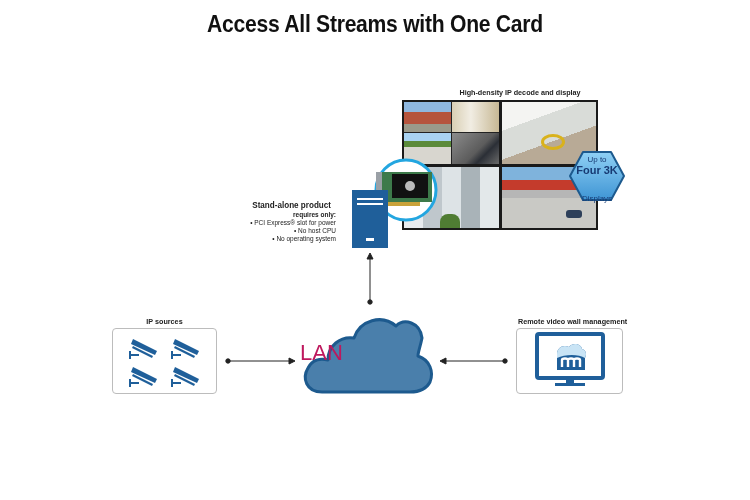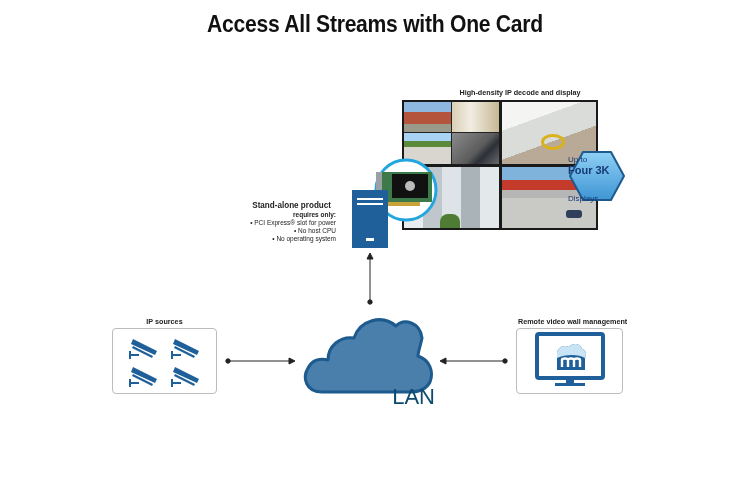--- a/index.html
+++ b/index.html
@@ -25,21 +25,21 @@
     .t1 .d { background: linear-gradient(135deg, #8c8c8c, #5c5c5c 55%, #2b2f36 70%, #6a6a6a); }
     .t2 { background: linear-gradient(160deg, #f4f4f2 0 30%, #d9dcd8 30% 60%, #b8aa96 60%); }
     .t2::after { content:""; position:absolute; left:42%; top:52%; width:18px; height:10px; border-radius:50%; border:3px solid #d9b21c; }
     .t3 { background: linear-gradient(90deg, #e9ecef 0 20%, #bfc7cc 20% 40%, #dde3e6 40% 60%, #a9b3b8 60% 80%, #e3e8ea 80%); }
     .t3::after { content:""; position:absolute; left:38%; bottom:0; width:20px; height:14px; background:#4f7c33; border-radius:8px 8px 0 0; }
     .t4 { background: linear-gradient(#7fb3dc 0 22%, #c43b2c 22% 38%, #b6b6b6 38% 50%, #c9c9c5 50%); }
     .t4::after { content:""; position:absolute; right:14px; bottom:10px; width:16px; height:8px; background:#2d3f5a; border-radius:3px; }
 
     
     .badge { position: absolute; left: 568px; top: 150px; width: 58px; height: 52px; }
-    .badge-text { position: absolute; left: 568px; top: 156px; width: 58px; text-align: left; color: #173a73; line-height: 1; }
+    .badge-text { position: absolute; left: 568px; top: 156px; width: 58px; text-align: center; color: #173a73; line-height: 1; }
     .badge-text .l1 { font-size: 8px; display:block; }
     .badge-text .l2 { font-size: 11px; font-weight: bold; display:block; margin-top:1px; }
     .badge-text .l3 { font-size: 8px; display:block; margin-top:19px; }
 
     
     .bubble { position: absolute; left: 358px; top: 156px; width: 80px; height: 80px; }
 
     
     .tower { position: absolute; left: 352px; top: 190px; width: 36px; height: 58px; }
 
@@ -57,21 +57,21 @@
     .ip-box { position: absolute; left: 112px; top: 328px; width: 105px; height: 66px; border: 1px solid #bcbcbc; border-radius: 4px; background: #fff; }
     .cam { position: absolute; width: 32px; height: 24px; }
 
     
     .rm-caption { left: 512px; top: 317px; width: 120px; }
     .rm-box { position: absolute; left: 516px; top: 328px; width: 107px; height: 66px; border: 1px solid #bcbcbc; border-radius: 4px; background:#fff; }
     .monitor { position: absolute; left: 535px; top: 332px; width: 70px; height: 58px; }
 
     
     .cloud { position: absolute; left: 300px; top: 308px; width: 135px; height: 88px; }
-    .lan-label { position: absolute; left: 300px; top: 340px; width: 135px; text-align: right; color: #0c4a6e; font-size: 22px; font-family: "Liberation Sans", sans-serif; margin-top: 44px; }
+    .lan-label { position: absolute; left: 300px; top: 340px; width: 135px; text-align: left; color: #be185d; font-size: 22px; font-family: "Liberation Sans", sans-serif; }
   </style>
 </head>
 <body>
 
 <div class="title">Access All Streams with One Card</div>
 
 <div class="caption wall-caption">High-density IP decode and display</div>
 <div class="wall">
   <div class="tile t1">
     <div class="a"></div>

